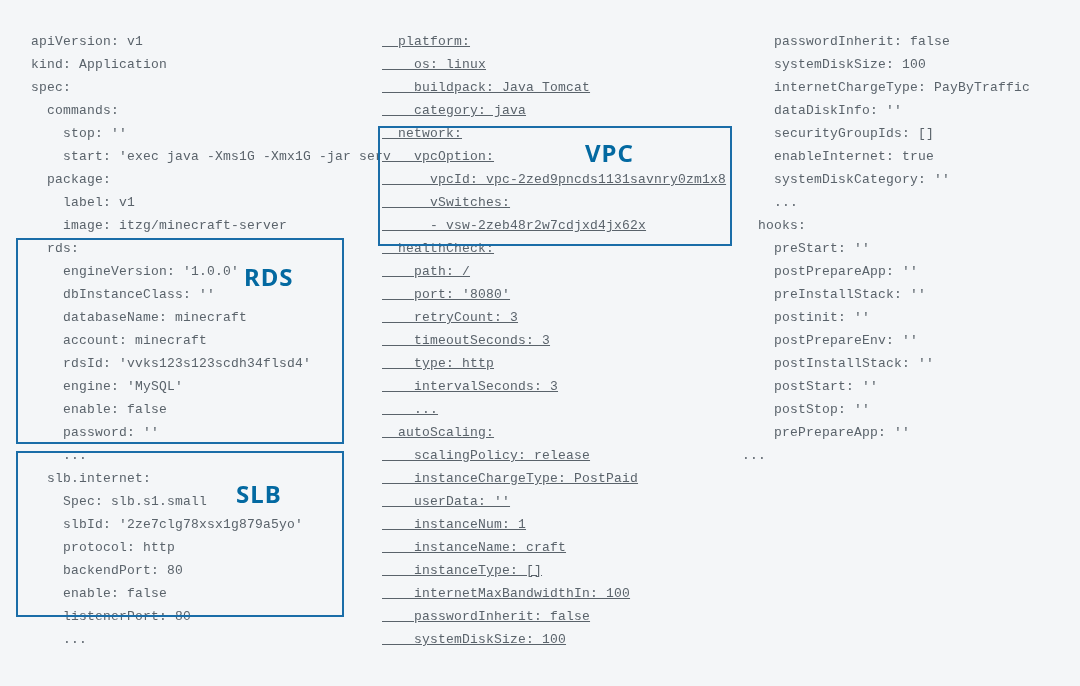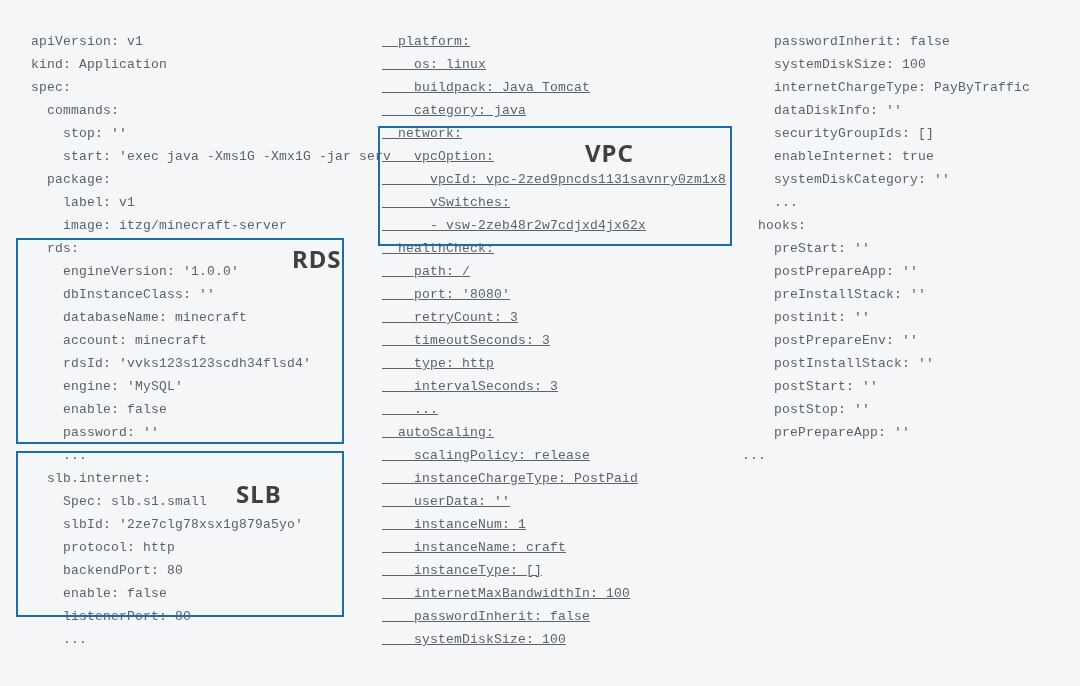--- a/index.html
+++ b/index.html
@@ -5,22 +5,22 @@
   html,body{margin:0;padding:0;background:#f4f6f8;font-family:ui-monospace,Menlo,Consolas,"Courier New",monospace;font-size:13px;color:#5a636b;letter-spacing:.2px;}
   .page{width:1080px;height:686px;position:relative;overflow:hidden;}
   .col{position:absolute;top:30px;line-height:23px;white-space:pre;}
   .col1{left:31px;width:340px;}
   .col2{left:382px;width:345px;text-decoration:underline;}
   .col3{left:742px;width:330px;}
   .box{position:absolute;border:2px solid #1a6da8;background:transparent;pointer-events:none;}
   .box-rds{left:16px;top:238px;width:324px;height:202px;}
   .box-slb{left:16px;top:451px;width:324px;height:162px;}
   .box-vpc{left:378px;top:126px;width:350px;height:116px;}
-  .label{position:absolute;color:#404040;font-weight:700;font-family:system-ui,-apple-system,Segoe UI,Arial,sans-serif;font-size:24px;letter-spacing:1px;}
-  .label-rds{left:244px;top:242px;margin-left:48px;}
+  .label{position:absolute;color:#0369a1;font-weight:700;font-family:system-ui,-apple-system,Segoe UI,Arial,sans-serif;font-size:24px;letter-spacing:1px;}
+  .label-rds{left:244px;top:260px;}
   .label-slb{left:236px;top:477px;}
   .label-vpc{left:585px;top:136px;}
 </style>
 </head>
 <body>
 <div class="page">
 
 <div class="col col1">apiVersion: v1
 kind: Application
 spec:

